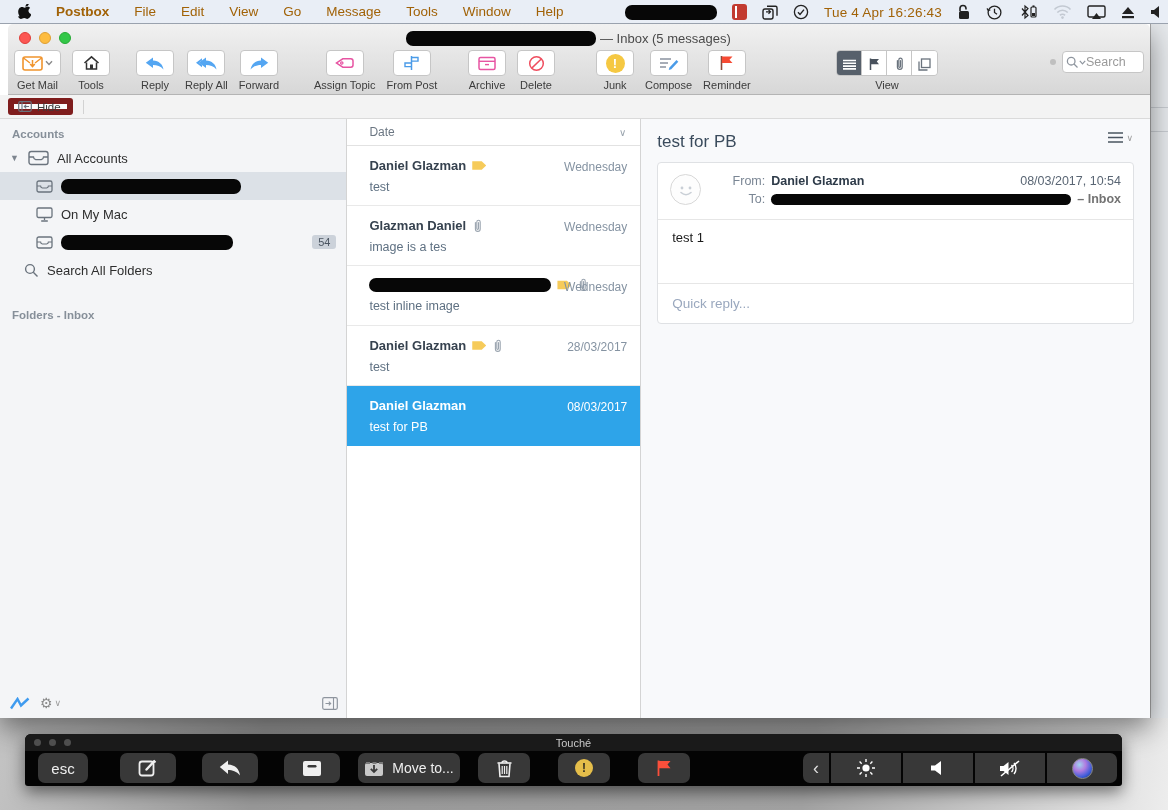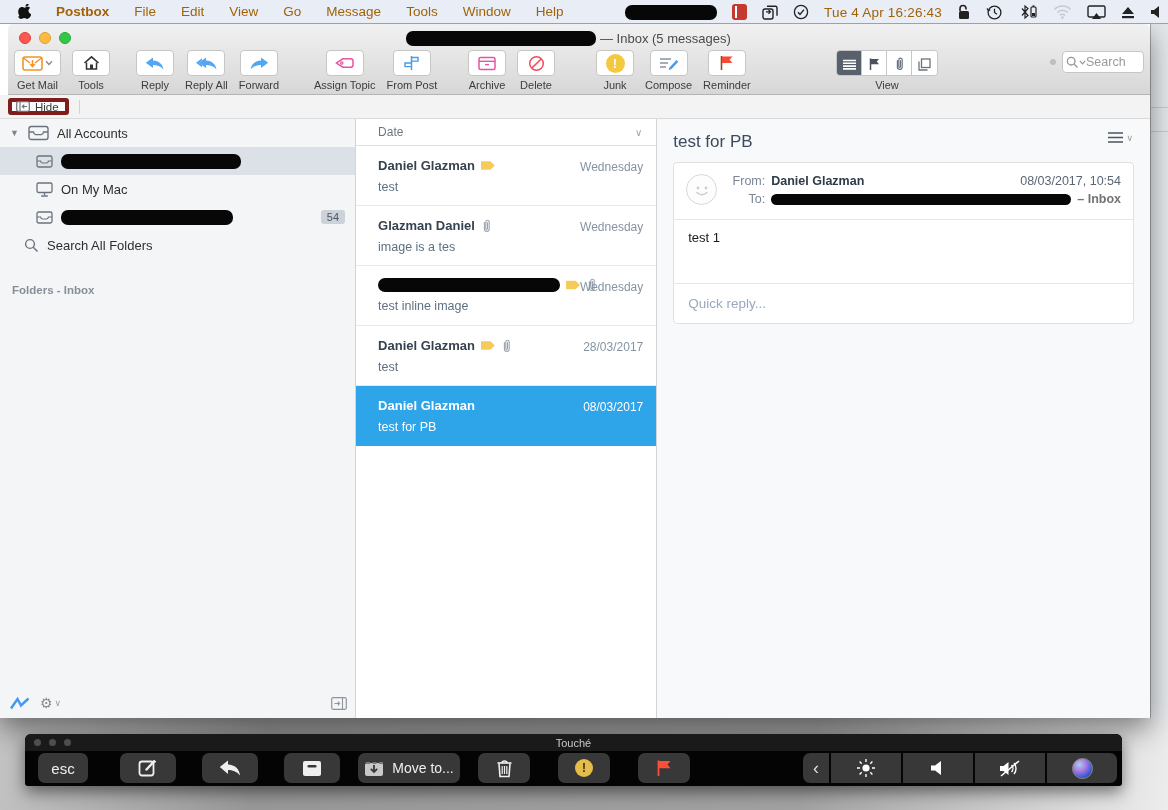--- a/index.html
+++ b/index.html
@@ -60,21 +60,21 @@
   .ovf-dot { width:6px; height:6px; border-radius:50%; background:#bfbfbf; }
   .searchbox { width:82px; height:22px; background:#fff; border:1px solid #c6c6c6; border-radius:4px;
                display:flex; align-items:center; padding:0 3px; overflow:hidden; }
   .searchbox input { border:none; outline:none; width:58px; font-size:12.5px; color:#666; background:transparent;
                      font-family:"Liberation Sans",sans-serif;}
   .searchbox input::placeholder{ color:#9a9a9a; }
 
   .hidebar { position:absolute; top:71px; left:0; right:0; height:24px; background:#f3f3f3;
              border-bottom:1px solid #dadada; display:flex; align-items:center; }
   .hidebtn { margin-left:8px; display:inline-flex; align-items:center; gap:5px; height:17px; padding:0 6px 0 4px;
-             border:4px solid #7f1d1d; border-radius:3px; background:#fbfbfb; font-size:11.5px; color:#3c3c3c;}
+             border:6px solid #7f1d1d; border-radius:3px; background:#fbfbfb; font-size:11.5px; color:#3c3c3c;}
   .hb-sep { width:1px; height:14px; background:#d2d2d2; margin-left:10px; }
 
   .content { position:absolute; top:95px; left:0; right:0; bottom:0; display:flex; }
 
   
   .sidebar { width:363px; background:#f4f5f7; border-right:1px solid #d4d4d4; position:relative; font-size:13px; color:#2e2e2e;}
   .sb-header { padding:9px 0 4px 12px; font-size:11.5px; color:#868f99; font-weight:bold; }
   .sb-row { height:28px; display:flex; align-items:center; gap:8px; padding-left:10px; }
   .sb-row.child { padding-left:36px; }
   .sb-row.sel { background:#dce1e7; }
@@ -107,21 +107,21 @@
 
   
   .reading { flex:1; background:#f8f9fb; position:relative; }
   .rp-titlerow { display:flex; align-items:flex-start; padding:13px 17px 8px 16px; }
   .rp-title { font-size:17px; color:#3a4b5c; }
   .rp-menu { margin-left:auto; display:flex; align-items:center; gap:3px; color:#4a5560; }
   .card { margin:2px 16px 0 16px; background:#fff; border:1px solid #dfe1e4; border-radius:4px; }
   .card-head { display:flex; padding:11px 12px 9px 12px; position:relative; }
   .avatar { width:31px; height:31px; border-radius:50%; border:1px solid #d8d8d8; background:#fdfdfd; flex:none;
             display:flex; align-items:center; justify-content:center; }
-  .head-rows { flex:1; margin-left:10px; font-size:12.5px; }
+  .head-rows { flex:1; margin-left:26px; font-size:12.5px; }
   .hrow { display:flex; align-items:center; margin-bottom:4px; }
   .hlabel { width:38px; text-align:right; color:#7a8694; margin-right:6px; flex:none;}
   .fromname { color:#2e3b49; font-weight:bold; }
   .hdate { margin-left:auto; color:#5a6674; }
   .to-blob { height:11px; width:300px; border-radius:6px; margin-right:6px; }
   .hsuffix { margin-left:auto; color:#737373; white-space:nowrap;font-weight:bold; }
   .card-body { border-top:1px solid #e6e6e6; padding:10px 14px; height:64px; font-size:13px; color:#1b1b1b; }
   .card-reply { border-top:1px solid #e6e6e6; padding:12px 14px; font-size:13.5px; color:#9aa8be; }
 
   
@@ -476,20 +476,21 @@
             </svg>
         </span>
         <span>Hide</span>
       </span>
       <span class="hb-sep"></span>
     </div>
 
     <div class="content">
 
       <div class="sidebar">
+        <div class="sb-header">Accounts</div>
         <div class="sb-row">
           <span class="sb-tri">▼</span>
           <span class="icon">
             <svg width="21" height="16" viewBox="0 0 21 16">
                 <rect x="1" y="1.5" width="19" height="13" rx="2.2" fill="none" stroke="#6a737d" stroke-width="1.4"></rect>
                 <path d="M1 8 h4.5 a2.8 2.8 0 0 0 2.2 2.6 h5.6 A2.8 2.8 0 0 0 15.5 8 H20" fill="none" stroke="#6a737d" stroke-width="1.3" transform="translate(0 -1)"></path>
               </svg>
           </span>
           <span>All Accounts</span>
         </div>

